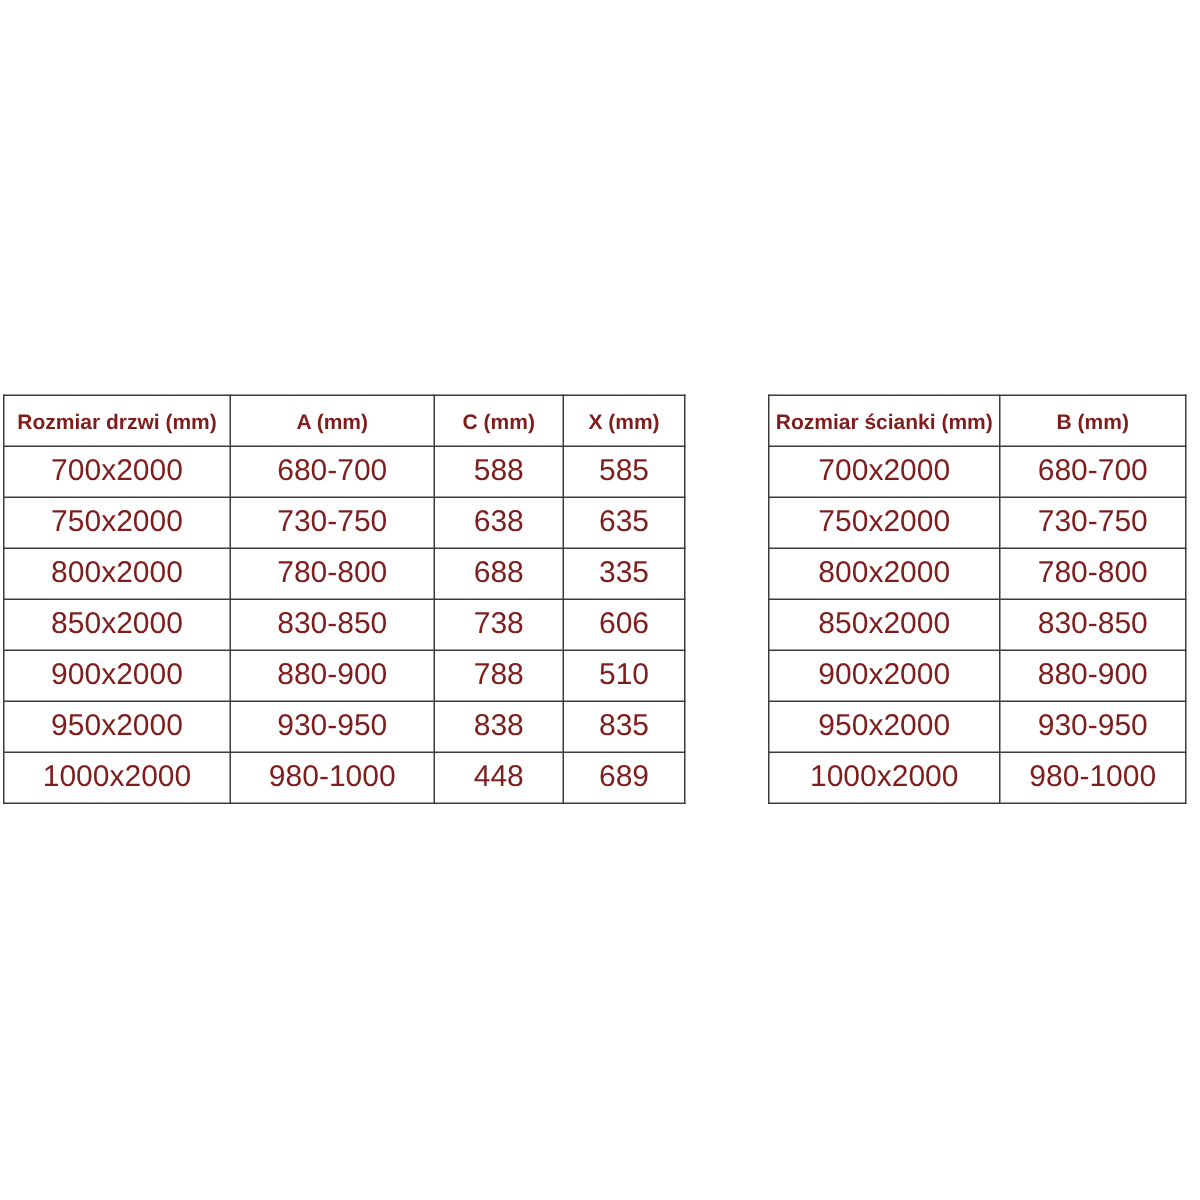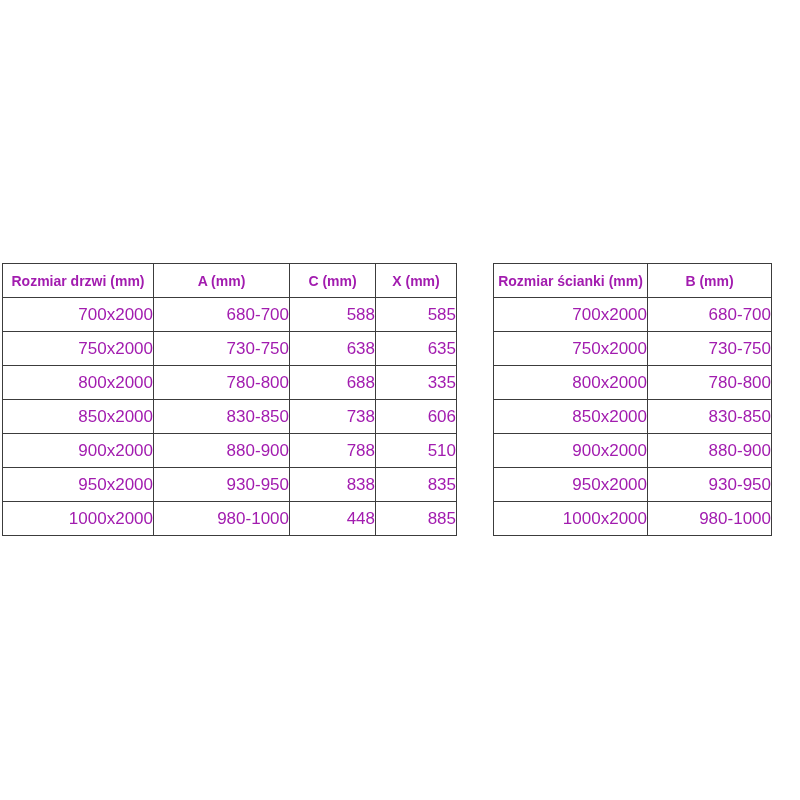--- a/index.html
+++ b/index.html
@@ -16,42 +16,41 @@
     font-family: "Liberation Sans", sans-serif;
   }
   table.spec-table {
     position: absolute;
     top: 263px;
     border-collapse: collapse;
     table-layout: fixed;
     background: #ffffff;
   }
   table.t-left  { left: 2px; }
-  table.t-right { left: 493px; padding-left: 48px; }
+  table.t-right { left: 512px; padding-left: 48px; }
 
   .spec-table th,
   .spec-table td {
     border: 1px solid #3c3c3c;
     text-align: center;
     vertical-align: middle;
     padding: 0;
     height: 33px;
-    color: #a21caf;
+    color: #7f1d1d;
     background: #ffffff;
     white-space: nowrap;
     overflow: hidden;
   }
   .spec-table th {
     font-weight: bold;
     font-size: 14px;
   }
   .spec-table td {
     font-weight: normal;
-    font-size: 17px;
-    text-align: right;
+    font-size: 20px;
   }
 
   
   .t-left  th:nth-child(1) { width: 150px; }
   .t-left  th:nth-child(2) { width: 135px; }
   .t-left  th:nth-child(3) { width: 85px;  }
   .t-left  th:nth-child(4) { width: 80px;  }
   .t-right th:nth-child(1) { width: 153px; }
   .t-right th:nth-child(2) { width: 123px; margin-left: 16px; }
 </style>
@@ -102,21 +101,21 @@
         <tr>
           <td>950x2000</td>
           <td>930-950</td>
           <td>838</td>
           <td>835</td>
         </tr>
         <tr>
           <td>1000x2000</td>
           <td>980-1000</td>
           <td>448</td>
-          <td>885</td>
+          <td>689</td>
         </tr>
       </tbody>
     </table>
   <table class="spec-table t-right">
       <thead>
         <tr>
           <th>Rozmiar ścianki (mm)</th>
           <th>B (mm)</th>
         </tr>
       </thead>

